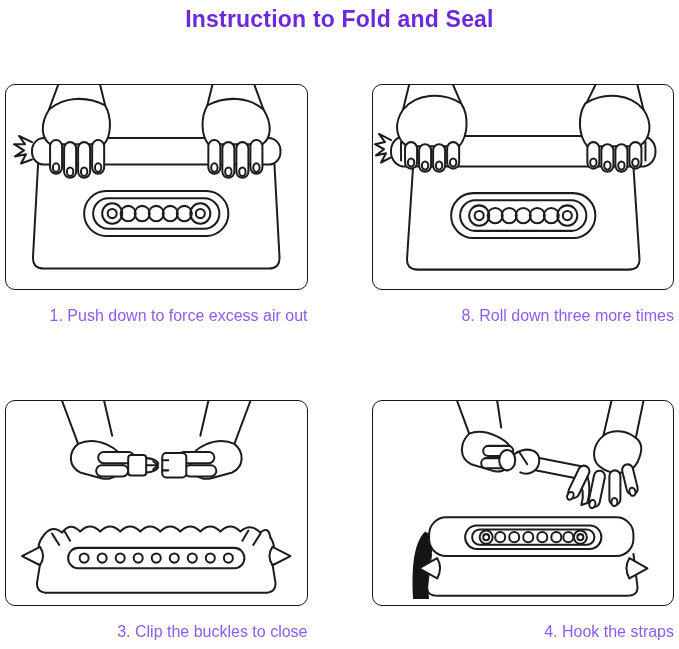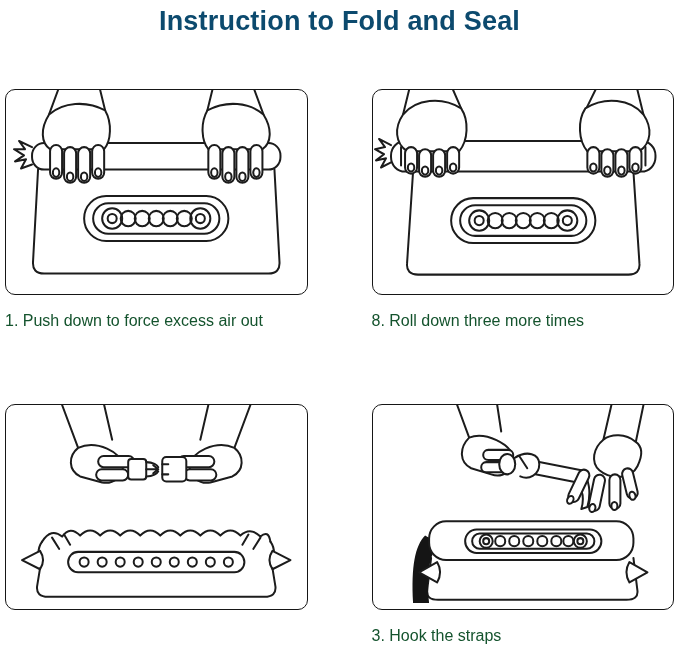--- a/index.html
+++ b/index.html
@@ -11,26 +11,26 @@
     position: relative;
     width: 679px;
     height: 649px;
     background: #ffffff;
     font-family: "Liberation Sans", sans-serif;
     color: #111111;
     overflow: hidden;
   }
   .title {
     margin: 6px 0 0 0;
-    font-size: 27px;
+    font-size: 23px;
     line-height: 1.15;
     font-weight: bold;
     text-align: center;
     letter-spacing: 0.2px;
-    color: #0c4a6e;
+    color: #6d28d9;
   }
   .grid {
     display: grid;
     grid-template-columns: 1fr 1fr;
     column-gap: 64px;
     row-gap: 74px;
     padding: 0 5px;
     margin-top: 52px;
   }
   .step { margin: 0; }
@@ -40,21 +40,22 @@
     border: 1.8px solid #161616;
     border-radius: 10px;
     overflow: hidden;
     background: #ffffff;
   }
   .panel svg { display: block; width: 100%; height: 100%; }
   .caption {
     margin-top: 16px;
     font-size: 16px;
     line-height: 1.2;
-    color: #14532d;
+    color: #8b5cf6;
+    text-align: right;
   }
 </style>
 </head>
 <body>
 
 <div class="page">
 
   <h1 class="title">Instruction to Fold and Seal</h1>
 
   <div class="grid">
@@ -196,20 +197,21 @@
                 <circle cx="204" cy="154" r="4.5"></circle>
                 <circle cx="222" cy="154" r="4.5"></circle>
               <path d="M34,143 L16,152 L34,161 Q40,152 34,143 Z" fill="#fff"></path>
               <path d="M266,143 L284,152 L266,161 Q260,152 266,143 Z" fill="#fff"></path>
               <path d="M34,160 L31,178 Q30,188 42,188 L258,188 Q270,188 269,178 L266,160"></path>
               <path d="M46,130 L53,141 M58,127 L64,137 M254,130 L247,141 M242,127 L236,137"></path>
             </g>
           </g>
         </svg>
       </div>
+      <figcaption class="caption">3. Clip the buckles to close</figcaption>
     </figure>
 
     <figure class="step">
       <div class="panel">
         <svg viewBox="0 0 300 200" preserveAspectRatio="none">
           <g stroke="#1c1c1c" stroke-width="2" fill="none" stroke-linecap="round" stroke-linejoin="round">
             <path d="M58,150 L54,182 Q53,191 65,191 L253,191 Q265,191 264,182 L260,150"></path>
             <path d="M52,128 C42,138 38,158 40,194 L56,194 C53,162 57,146 66,136 Z" fill="#151515" stroke="none"></path>
             <rect x="56" y="114" width="204" height="38" rx="17" fill="#fff"></rect>
             <rect x="92" y="122" width="136" height="23" rx="11.5"></rect>
@@ -245,17 +247,17 @@
               <rect x="236" y="68" width="11" height="34" rx="5.5" fill="#fff"></rect>
               <rect x="251" y="62" width="11" height="30" rx="5.5" fill="#fff" transform="rotate(-14 256 77)"></rect>
               <ellipse cx="197" cy="93" rx="3" ry="4" fill="#fff" transform="rotate(26 197 93)"></ellipse>
               <ellipse cx="219" cy="101" rx="3" ry="4" fill="#fff" transform="rotate(12 219 101)"></ellipse>
               <ellipse cx="241" cy="99" rx="3" ry="4" fill="#fff"></ellipse>
               <ellipse cx="259" cy="89" rx="3" ry="4" fill="#fff" transform="rotate(-14 259 89)"></ellipse>
             </g>
           </g>
         </svg>
       </div>
-      <figcaption class="caption">3. Hook the straps</figcaption>
+      <figcaption class="caption">4. Hook the straps</figcaption>
     </figure>
 
   </div>
 </div>
 
 </body></html>

